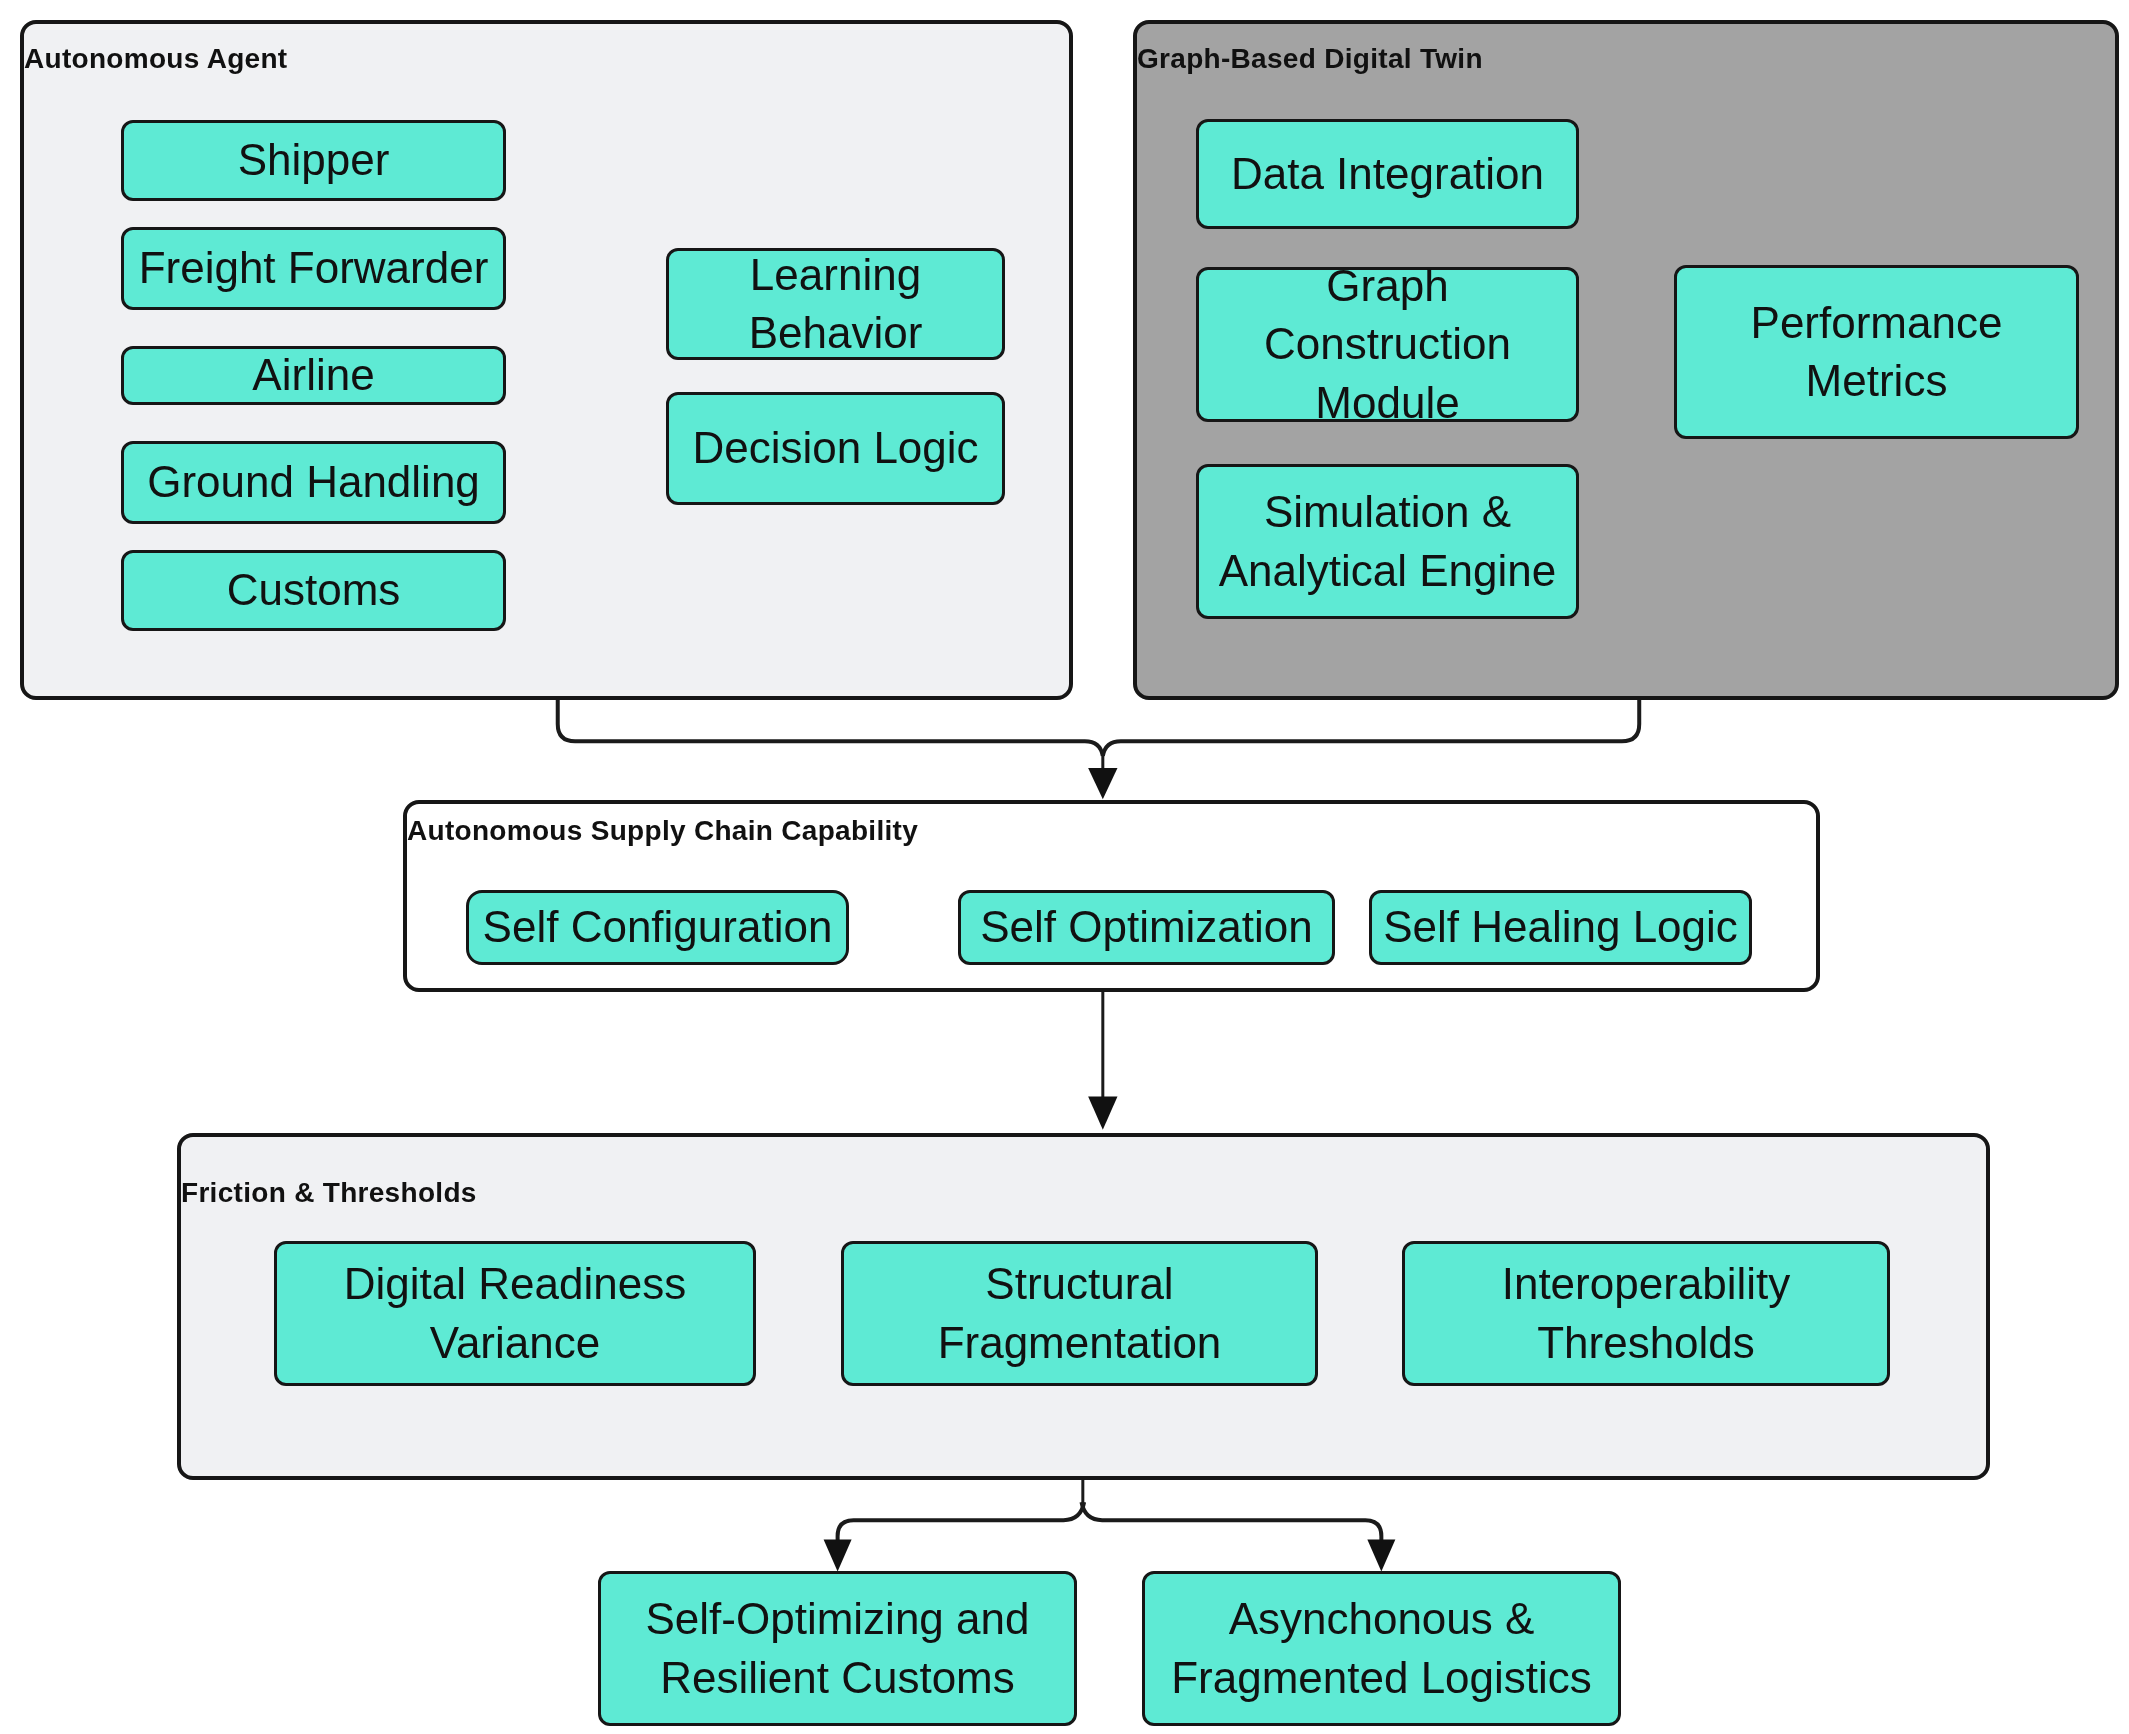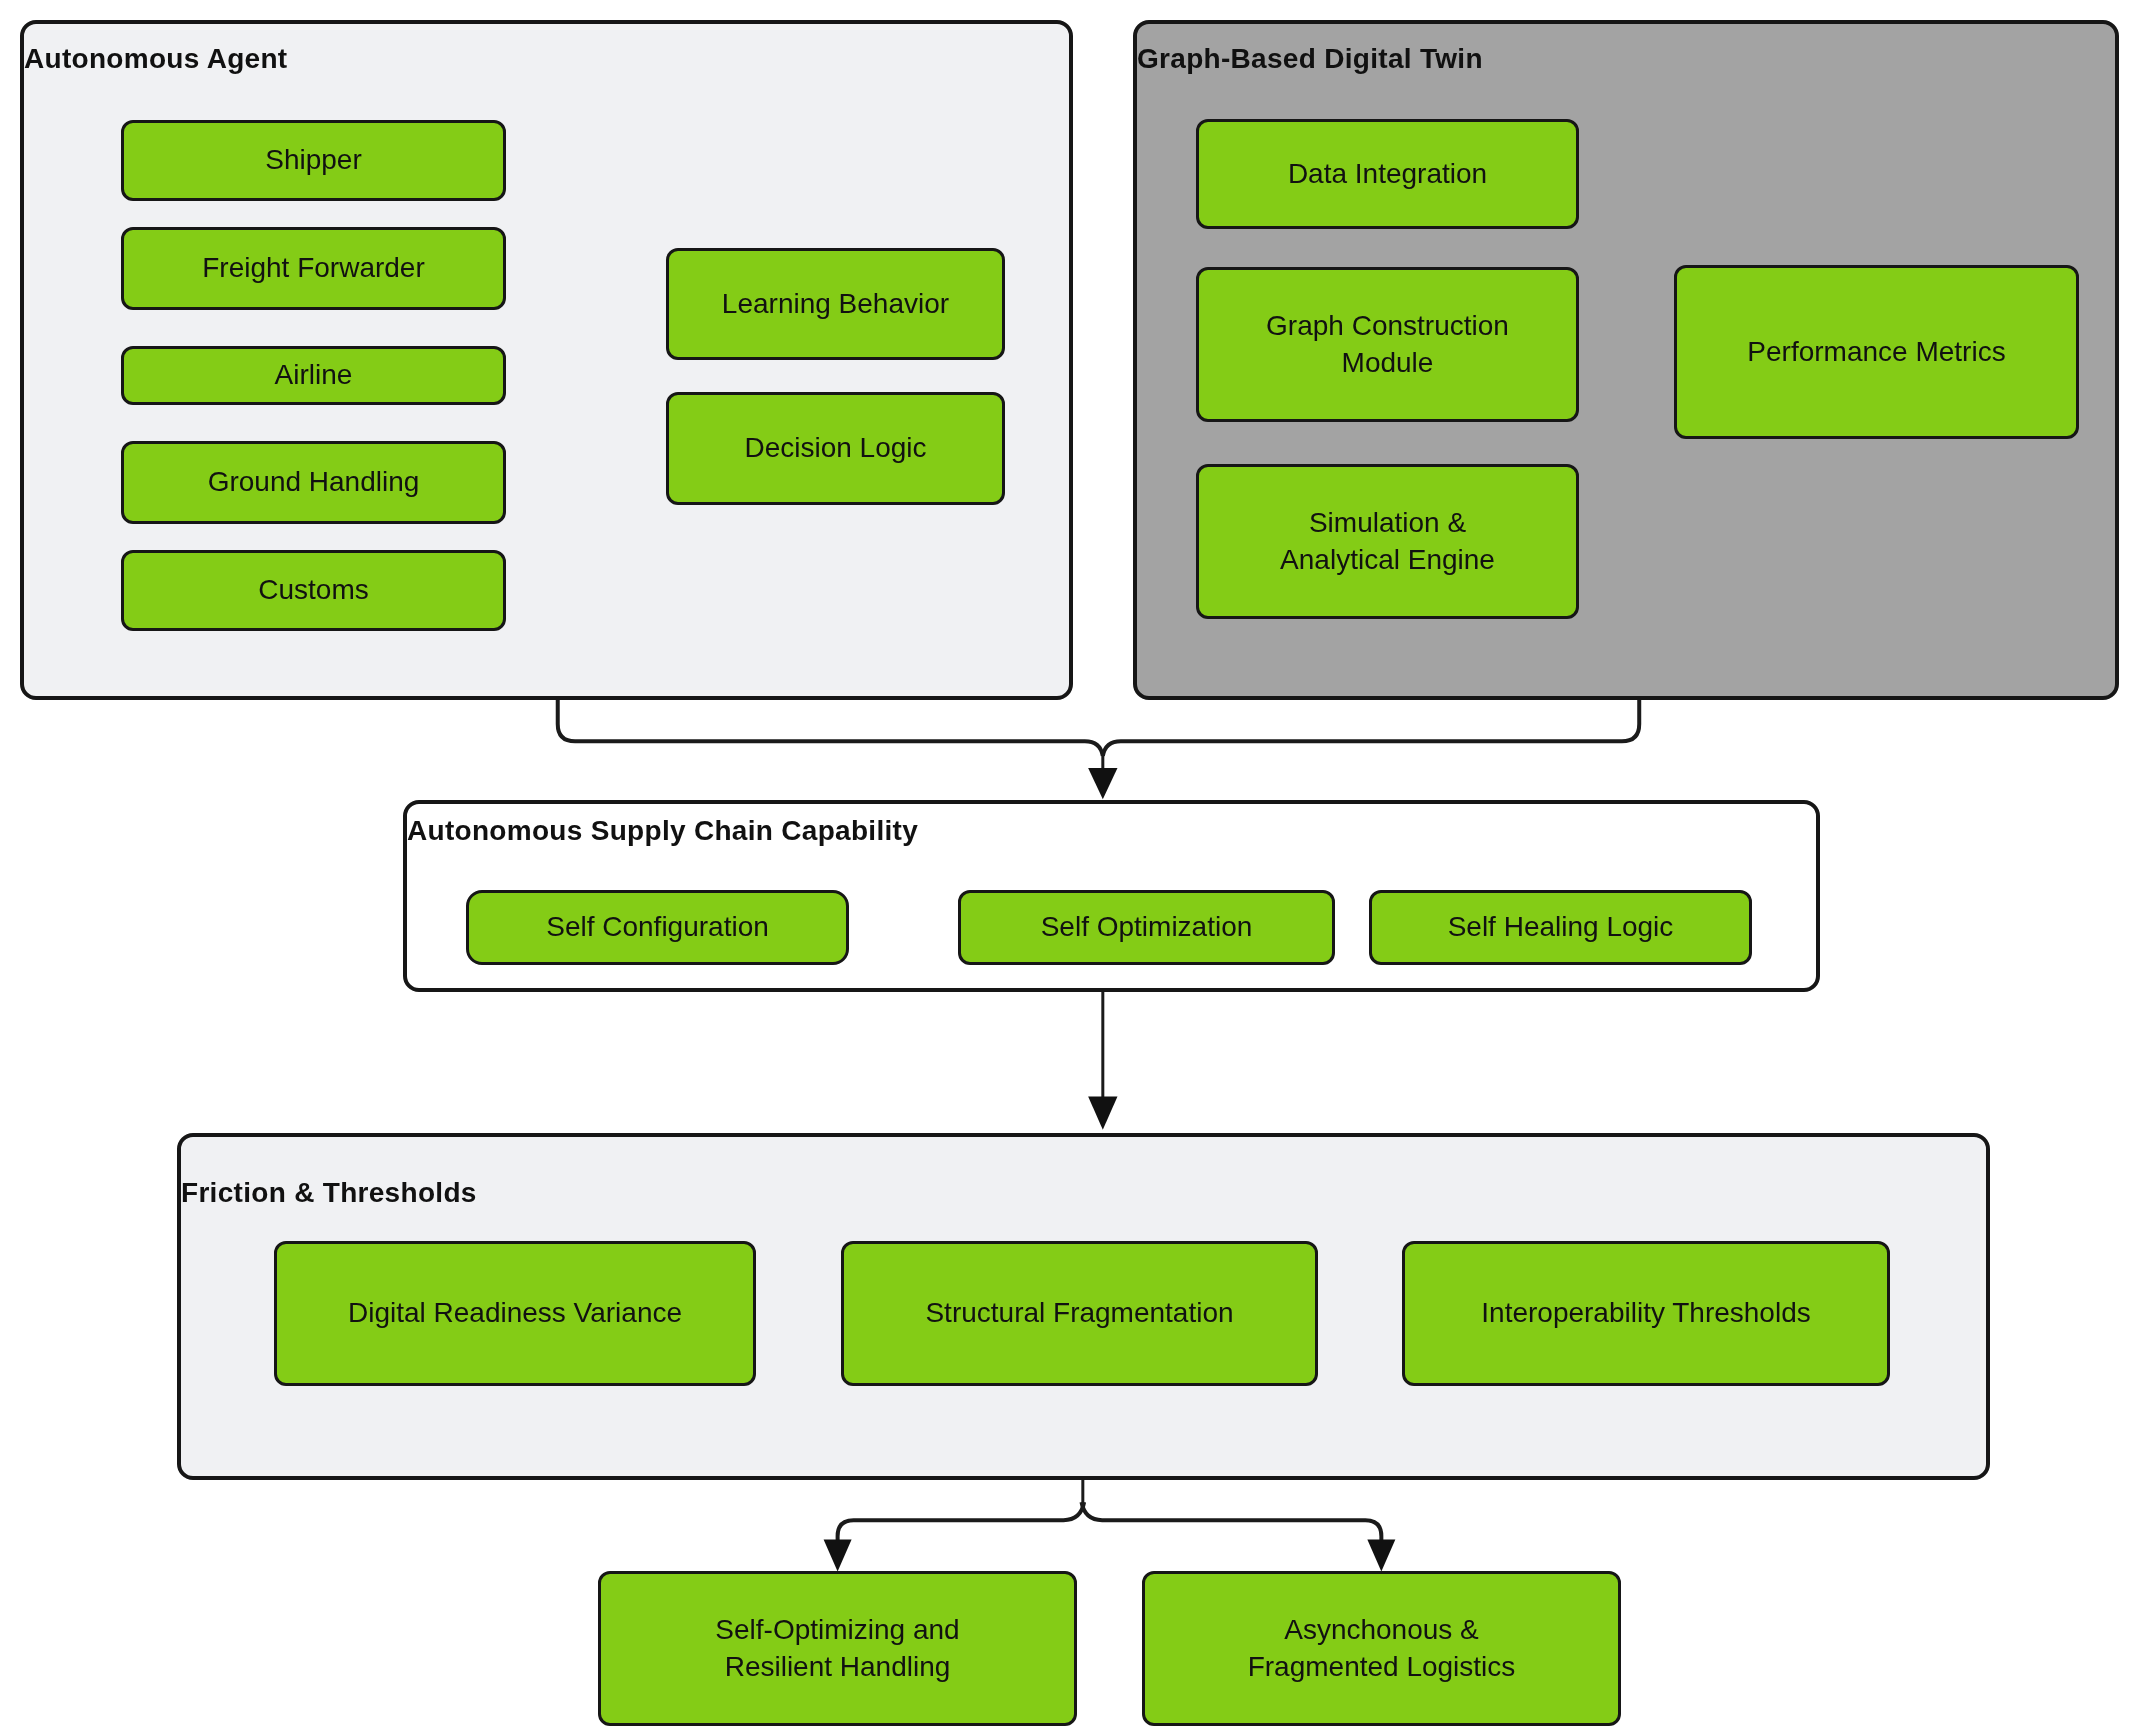--- a/index.html
+++ b/index.html
@@ -34,29 +34,29 @@
     position: absolute;
     left: 0;
     width: 100%;
     font-weight: bold;
     font-size: 28px;
     letter-spacing: 0.3px;
     color: #111111;
   }
   .node {
     position: absolute;
-    background: #84cc16;
+    background: #5eead4;
     border: 3.3px solid #161616;
     border-radius: 12px;
     box-sizing: border-box;
     display: flex;
     align-items: center;
     justify-content: center;
     text-align: center;
-    font-size: 28px;
+    font-size: 44px;
     line-height: 1.32;
     color: #111111;
     white-space: pre-line;
     z-index: 3;
     padding: 2.7px 9.3px;
   }
   .bg-light  { background: #f0f1f3; }
   .bg-shaded { background: #a3a3a3; }
   .bg-white  { background: #ffffff; }
   .wire {
@@ -133,18 +133,18 @@
   <div class="node" style="left:1369px; top:890px; width:383px; height:75px;">Self Healing Logic</div>
 
   <div class="container bg-light" style="left:177px; top:1133px; width:1813px; height:347px;">
     <div class="container-title" style="top:8px;margin-top:32px;">Friction &amp; Thresholds</div>
   </div>
   <div class="node" style="left:274px; top:1241px; width:482px; height:145px;">Digital Readiness Variance</div>
   <div class="node" style="left:841px; top:1241px; width:477px; height:145px;">Structural Fragmentation</div>
   <div class="node" style="left:1402px; top:1241px; width:488px; height:145px;">Interoperability Thresholds</div>
 
   <div class="node" style="left:598px; top:1571px; width:479px; height:155px;">Self-Optimizing and
-Resilient Handling</div>
+Resilient Customs</div>
   <div class="node" style="left:1142px; top:1571px; width:479px; height:155px;">Asynchonous &amp;
 Fragmented Logistics</div>
 
 </div>
 
 
 </body></html>

